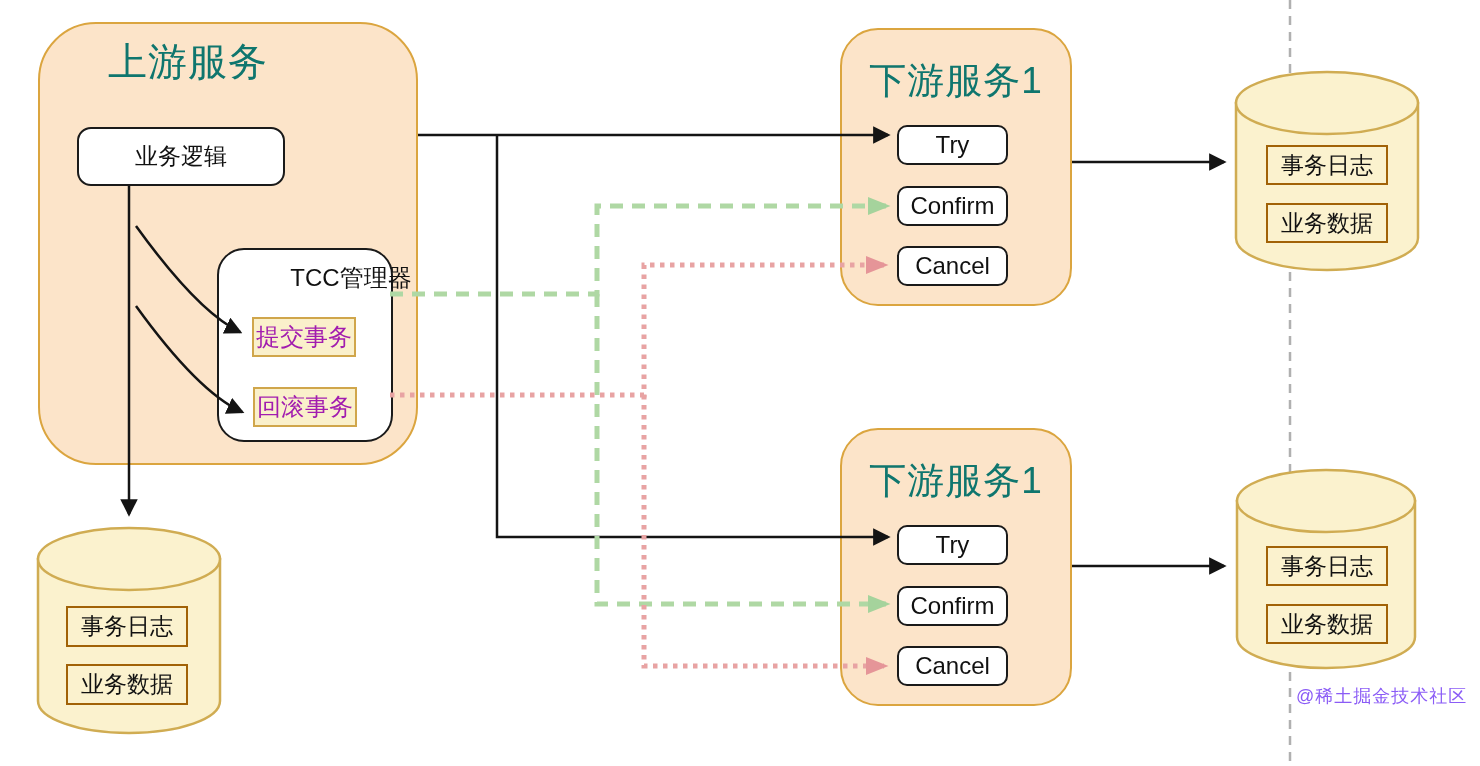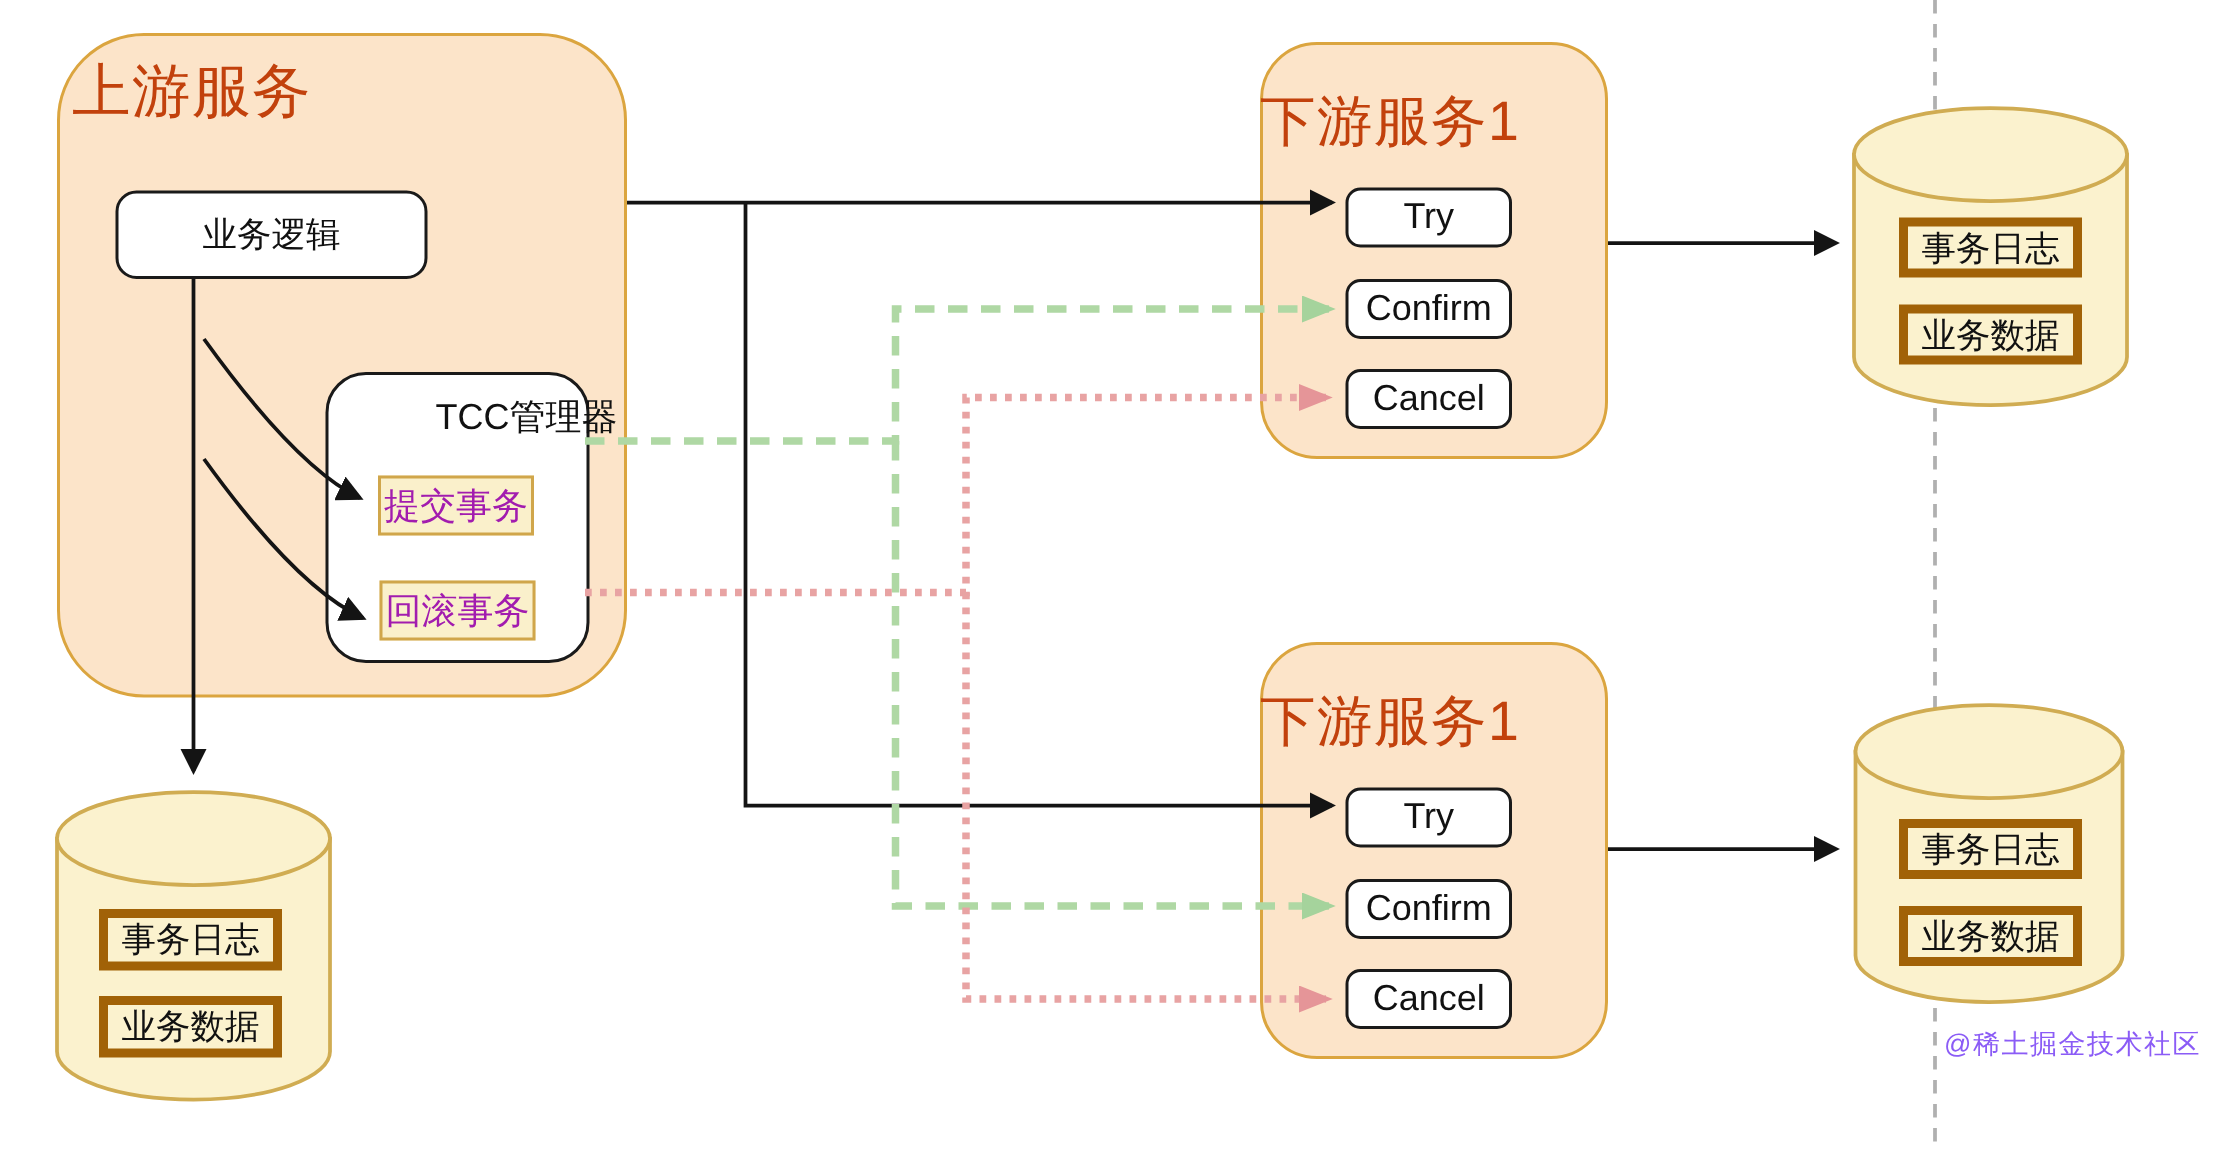--- a/index.html
+++ b/index.html
@@ -10,21 +10,21 @@
   .abs{position:absolute;}
   svg.layer{position:absolute;left:0;top:0;width:1480px;height:766px;pointer-events:none;}
   
   .service{
     position:absolute;background:#FCE4C9;border:2.5px solid #DBA53F;box-sizing:border-box;
   }
   #upstream-box{left:38px;top:22px;width:380px;height:443px;border-radius:58px;}
   #ds1-box{left:840px;top:28px;width:232px;height:278px;border-radius:38px;}
   #ds2-box{left:840px;top:428px;width:232px;height:278px;border-radius:38px;}
   .service-title{
-    position:absolute;font-size:37px;font-weight:500;color:#c2410c;line-height:1.15;
+    position:absolute;text-align:center;font-size:37px;font-weight:500;color:#0f766e;line-height:1.15;
     letter-spacing:1px;
   }
   #upstream-title{left:48px;top:40px;width:280px;font-size:39px;}
   #ds1-title{left:840px;top:60px;width:232px;}
   #ds2-title{left:840px;top:460px;width:232px;}
   
   .node{
     position:absolute;background:#ffffff;border:2.5px solid #1A1A1A;box-sizing:border-box;
     display:flex;align-items:center;justify-content:center;font-size:24px;color:#111;
   }
@@ -40,21 +40,21 @@
   #cancel2-node{left:897px;top:646px;}
   
   .action{
     position:absolute;background:#FAF0CB;border:2px solid #D0A64B;box-sizing:border-box;
     display:flex;align-items:center;justify-content:center;font-size:24px;color:#a21caf;
   }
   #commit-action{left:252px;top:317px;width:104px;height:40px;}
   #rollback-action{left:253px;top:387px;width:104px;height:40px;}
   
   .dblabel{
-    position:absolute;background:#FBF2CE;border:6px solid #a16207;box-sizing:border-box;
+    position:absolute;background:#FBF2CE;border:2px solid #a16207;box-sizing:border-box;
     display:flex;align-items:center;justify-content:center;font-size:23px;color:#111;
   }
   #db-up-log{left:66px;top:606px;width:122px;height:41px;}
   #db-up-data{left:66px;top:664px;width:122px;height:41px;}
   #db-t-log{left:1266px;top:145px;width:122px;height:40px;}
   #db-t-data{left:1266px;top:203px;width:122px;height:40px;}
   #db-b-log{left:1266px;top:546px;width:122px;height:40px;}
   #db-b-data{left:1266px;top:604px;width:122px;height:40px;}
   
   #watermark{

